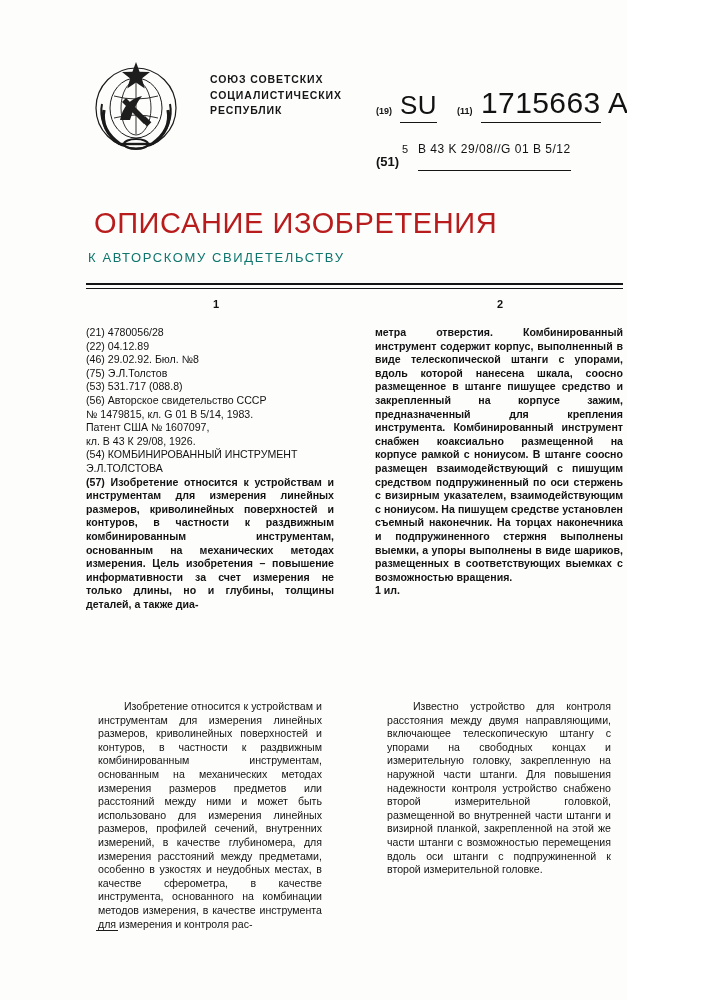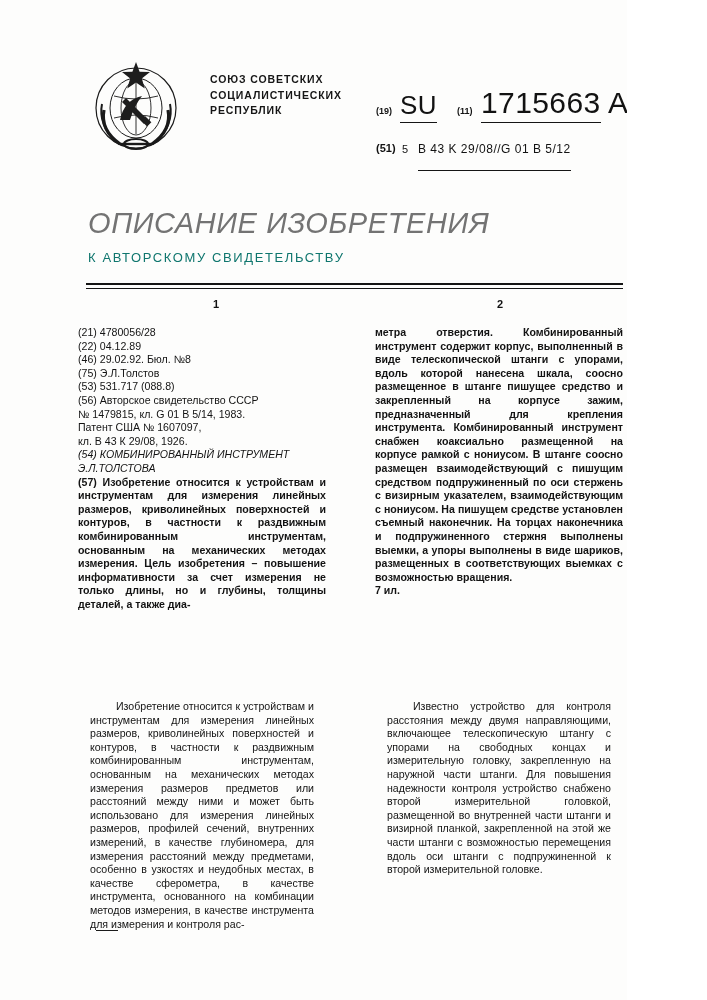--- a/index.html
+++ b/index.html
@@ -85,39 +85,38 @@
     font-size: 30px; letter-spacing: 0.4px;
   }
 
   .ipcrow {
     position: absolute;
     left: 376px;
     top: 142px;
     width: 265px;
   }
   .code51 {
-    position: absolute; left: 0px; top: 0;
-    font-size: 11px; font-weight: bold;
+    position: absolute; left: 0px; top: 12px;
+    font-size: 13px; font-weight: bold;
   }
   .ipc5 { position: absolute; left: 26px; top: 1px; font-size: 11px; }
   .ipctext {
     position: absolute; left: 42px; top: 0px;
     font-size: 12px; letter-spacing: 0.5px; font-weight: normal;
     border-bottom: 1.3px solid #151515; padding-bottom: 14px;
   }
 
   
   .title-main {
     position: absolute;
-    left: 88px;
+    left: 94px;
     top: 207px;
     font-size: 29px;
     letter-spacing: 0.6px;
-    color: #737373;
-    font-style: italic;
+    color: #b91c1c;
   }
   .title-sub {
     position: absolute;
     left: 88px;
     top: 250px;
     font-size: 13px;
     letter-spacing: 1.6px;
     color: #0f766e;
   }
   .rule-thick {
@@ -149,31 +148,31 @@
 
   
   .col {
     position: absolute;
     width: 248px;
     font-size: 10.6px;
     line-height: 13.6px;
     color: #131313;
     text-align: justify;
   }
-  .col.left  { left: 78px; }
+  .col.left  { left: 86px; }
   .col.right { left: 375px; }
 
   .col-top-left  { top: 326px; }
   .col-top-right { top: 326px; }
   .col-bot-left  { top: 688px; }
   .col-bot-right { top: 688px; }
 
   .biblio { white-space: pre-line; text-align: left; }
   .abstract p { margin: 0; font-weight: bold; }
-  .title54 { font-weight: normal; font-style: italic; }
+  .title54 { font-weight: normal; }
 
   .para { margin: 12px; text-indent: 26px; }
   .para.cont { text-indent: 0; }
   .para + .para { margin-top: 9px; }
 
   .sep-line {
     position: absolute;
     left: 96px;
     top: 930px;
     width: 22px;
@@ -276,21 +275,21 @@
     <div class="title54">(54) КОМБИНИРОВАННЫЙ ИНСТРУМЕНТ</div>
     <div class="title54">Э.Л.ТОЛСТОВА</div>
     <div class="abstract">
       <p>(57) Изобретение относится к устройствам и инструментам для измерения линейных размеров, криволинейных поверхностей и контуров, в частности к раздвижным комбинированным инструментам, основанным на механических методах измерения. Цель изобретения – повышение информативности за счет измерения не только длины, но и глубины, толщины деталей, а также диа-</p>
     </div>
   </div>
 
   <div class="col right col-top-right">
     <div class="abstract">
       <p>метра отверстия. Комбинированный инструмент содержит корпус, выполненный в виде телескопической штанги с упорами, вдоль которой нанесена шкала, соосно размещенное в штанге пишущее средство и закрепленный на корпусе зажим, предназначенный для крепления инструмента. Комбинированный инструмент снабжен коаксиально размещенной на корпусе рамкой с нониусом. В штанге соосно размещен взаимодействующий с пишущим средством подпружиненный по оси стержень с визирным указателем, взаимодействующим с нониусом. На пишущем средстве установлен съемный наконечник. На торцах наконечника и подпружиненного стержня выполнены выемки, а упоры выполнены в виде шариков, размещенных в соответствующих выемках с возможностью вращения.</p>
-      <p style="text-align:left;">7 ил.</p>
+      <p style="text-align:left;">1 ил.</p>
     </div>
   </div>
 
   <div class="col left col-bot-left">
     <p class="para">Изобретение относится к устройствам и инструментам для измерения линейных размеров, криволинейных поверхностей и контуров, в частности к раздвижным комбинированным инструментам, основанным на механических методах измерения размеров предметов или расстояний между ними и может быть использовано для измерения линейных размеров, профилей сечений, внутренних измерений, в качестве глубиномера, для измерения расстояний между предметами, особенно в узкостях и неудобных местах, в качестве сферометра, в качестве инструмента, основанного на комбинации методов измерения, в качестве инструмента для измерения и контроля рас-</p>
   </div>
 
   <div class="col right col-bot-right">
     <p class="para">Известно устройство для контроля расстояния между двумя направляющими, включающее телескопическую штангу с упорами на свободных концах и измерительную головку, закрепленную на наружной части штанги. Для повышения надежности контроля устройство снабжено второй измерительной головкой, размещенной во внутренней части штанги и визирной планкой, закрепленной на этой же части штанги с возможностью перемещения вдоль оси штанги с подпружиненной к второй измерительной головке.</p>
   </div>

